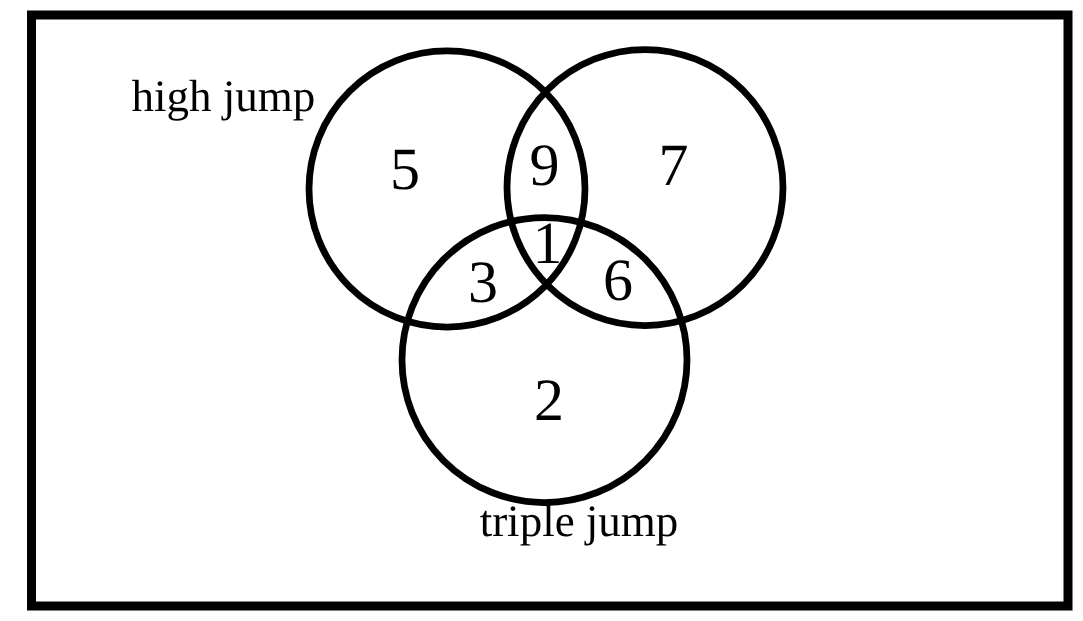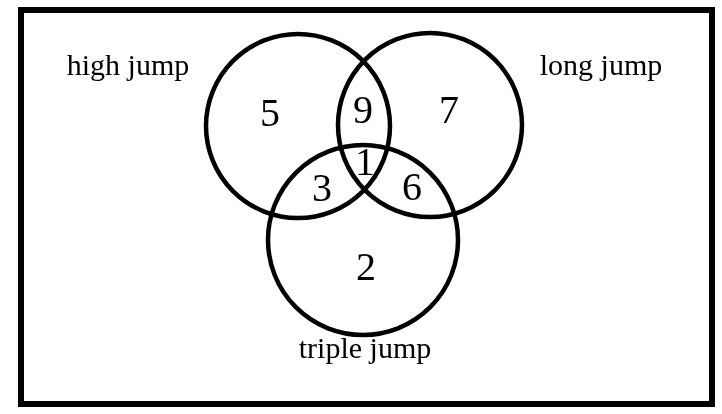--- a/index.html
+++ b/index.html
@@ -39,20 +39,21 @@
     stroke: #000000;
     stroke-width: 4.5px;
   }
   .set-label {
     position: absolute;
     transform: translate(-50%, -50%);
     font-size: 30px;
     color: #000000;
     white-space: nowrap;
     line-height: 1;
+    margin-left: 21px;
   }
   .region-count {
     position: absolute;
     transform: translate(-50%, -50%);
     font-size: 40px;
     color: #000000;
     line-height: 1;
   }
 </style>
 </head>
@@ -62,21 +63,20 @@
 
   <div class="frame"></div>
 
   <svg class="venn-svg" viewBox="0 0 722 414">
     <circle cx="298" cy="126" r="92"></circle>
     <circle cx="430" cy="125" r="92"></circle>
     <circle cx="363" cy="240" r="95"></circle>
   </svg>
 
   <div class="set-label" style="left:128px; top:65px;">high jump</div>
-  <div class="set-label" style="left:601px; top:65px;">long jump</div>
   <div class="set-label" style="left:365px; top:348px;">triple jump</div>
 
   <div class="region-count" style="left:270px; top:113px;">5</div>
   <div class="region-count" style="left:363px; top:110px;">9</div>
   <div class="region-count" style="left:449px; top:110px;">7</div>
   <div class="region-count" style="left:322px; top:188px;">3</div>
   <div class="region-count" style="left:365px; top:162px;">1</div>
   <div class="region-count" style="left:412px; top:187px;">6</div>
   <div class="region-count" style="left:366px; top:267px;">2</div>
 

